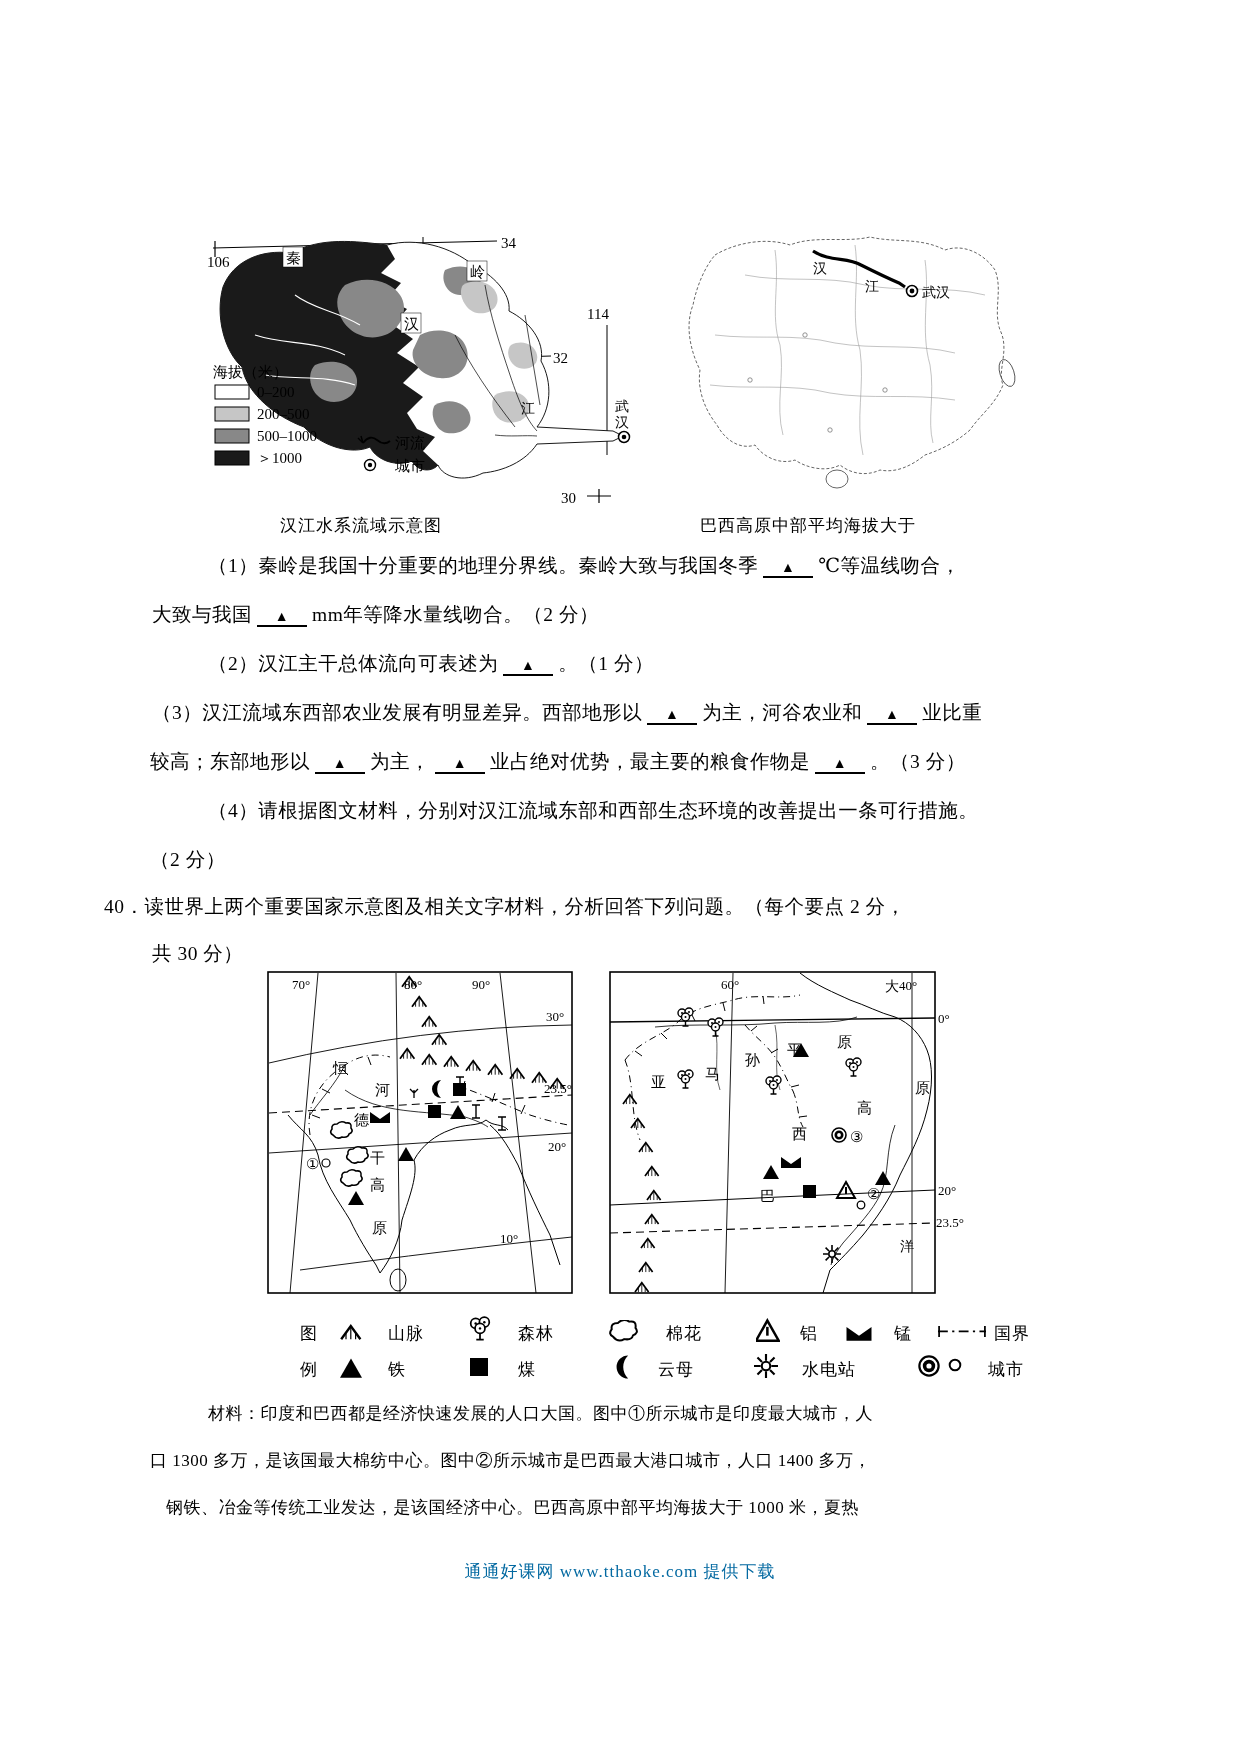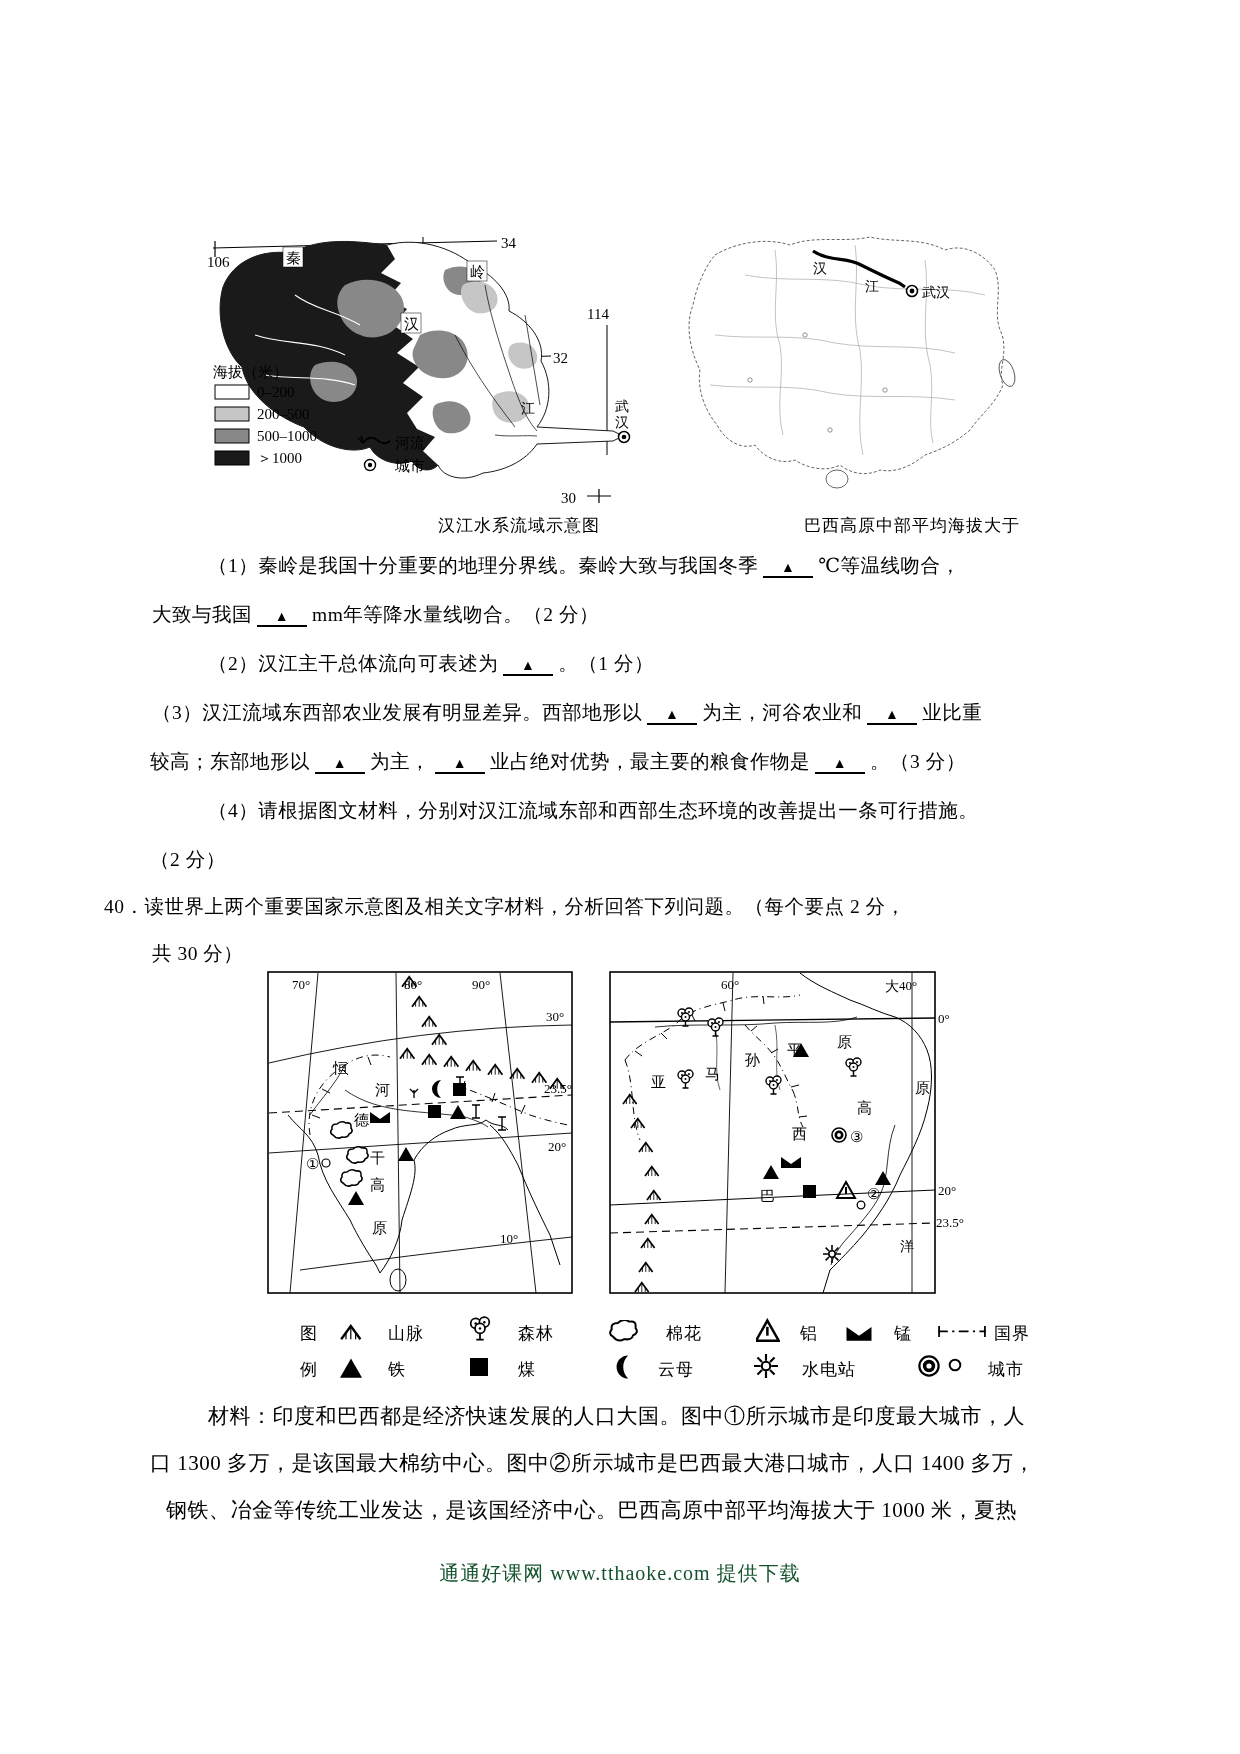--- a/index.html
+++ b/index.html
@@ -3,26 +3,26 @@
 <meta charset="utf-8">
 <style>
   html,body{margin:0;padding:0;}
   body{
     width:1240px;height:1754px;position:relative;background:#ffffff;
     font-family:"Liberation Serif","DejaVu Serif",serif;color:#000;
     overflow:hidden;
   }
   .abs{position:absolute;}
   .qline{font-size:19.5px;letter-spacing:.5px;white-space:nowrap;}
-  .cap{font-size:17px;text-align:right;letter-spacing:1px;}
+  .cap{font-size:17px;text-align:left;letter-spacing:1px;}
   .blank{display:inline-block;min-width:50px;border-bottom:2.5px solid #000;
          text-align:center;vertical-align:baseline;margin:0 5px;line-height:1.05;}
   .blank i{font-style:normal;font-size:14px;}
-  .mat{font-size:21px;letter-spacing:.5px;white-space:nowrap;}
-  .footer{font-size:20px;color:#14532d;letter-spacing:1px;}
+  .mat{font-size:17px;letter-spacing:.5px;white-space:nowrap;}
+  .footer{font-size:17px;color:#0369a1;letter-spacing:1px;}
   svg{display:block;}
   svg text{font-family:"Liberation Serif","DejaVu Serif",serif;fill:#000;}
   .mt13{font-size:13px;} .mt14{font-size:14px;} .mt15{font-size:15px;}
   .legend-label{font-size:17px;letter-spacing:1px;}
   .legend-item{position:absolute;white-space:nowrap;}
 </style>
 </head>
 <body>
 
 <svg width="0" height="0" style="position:absolute">

